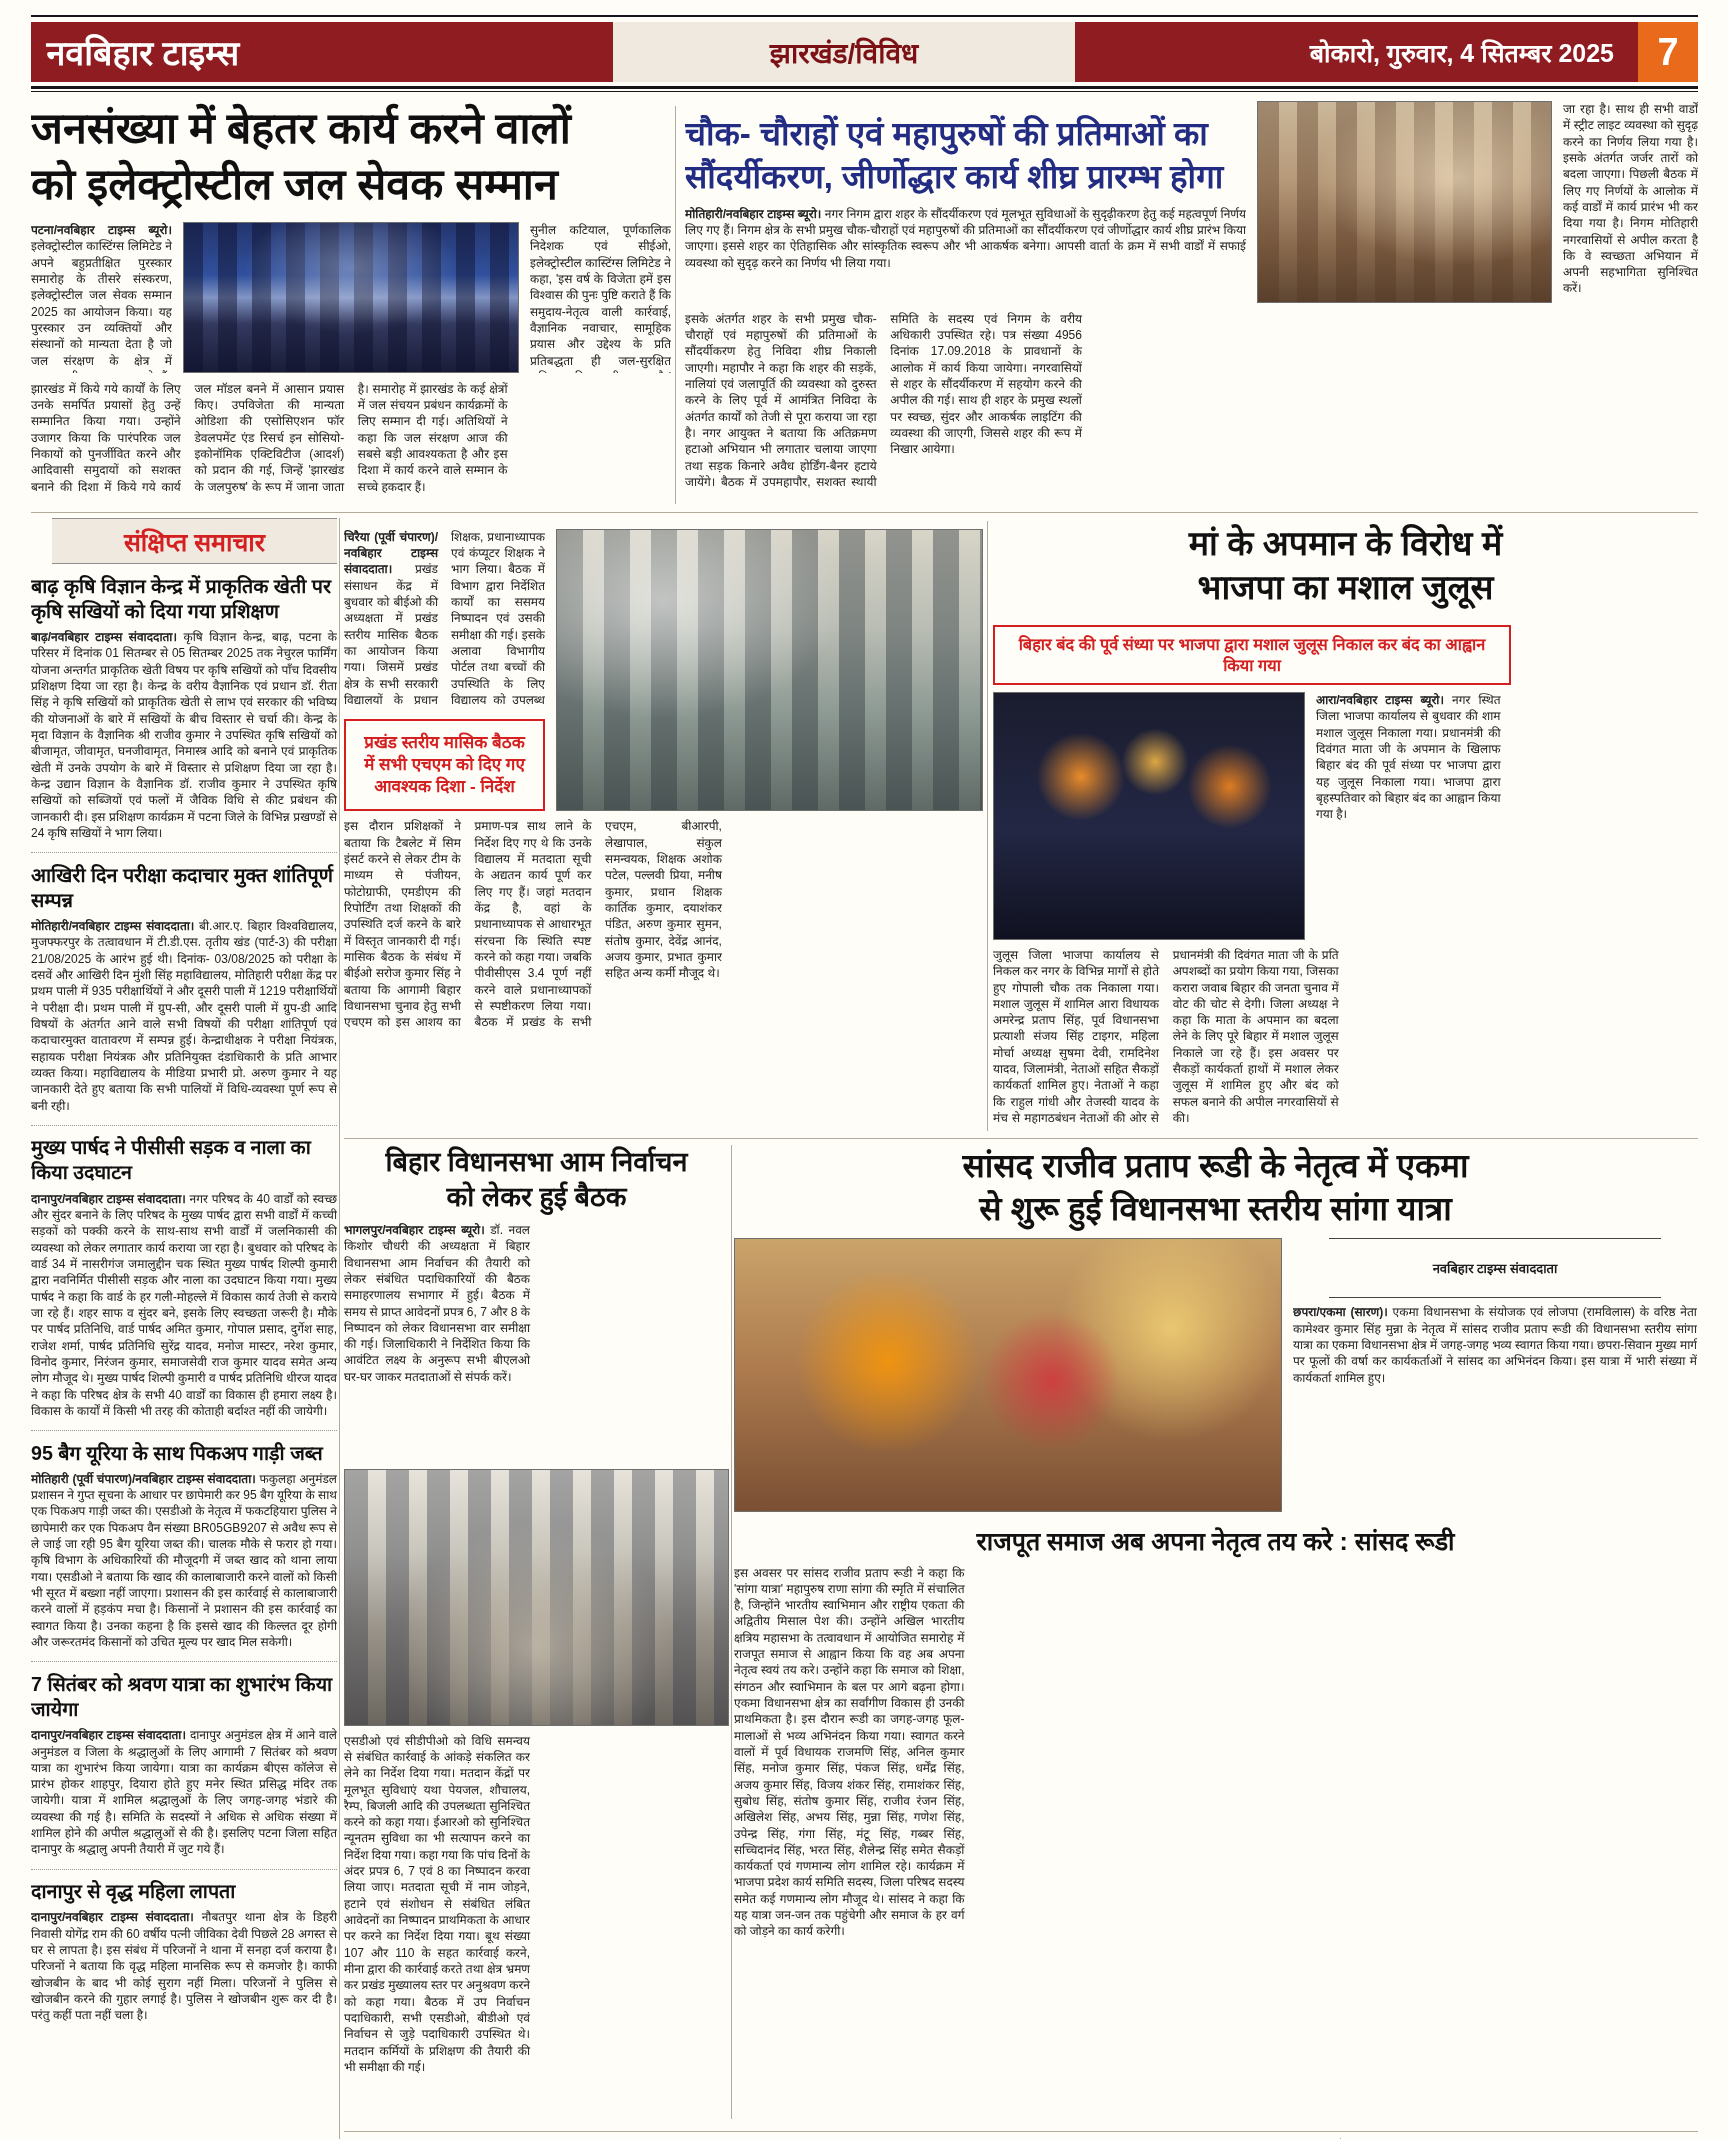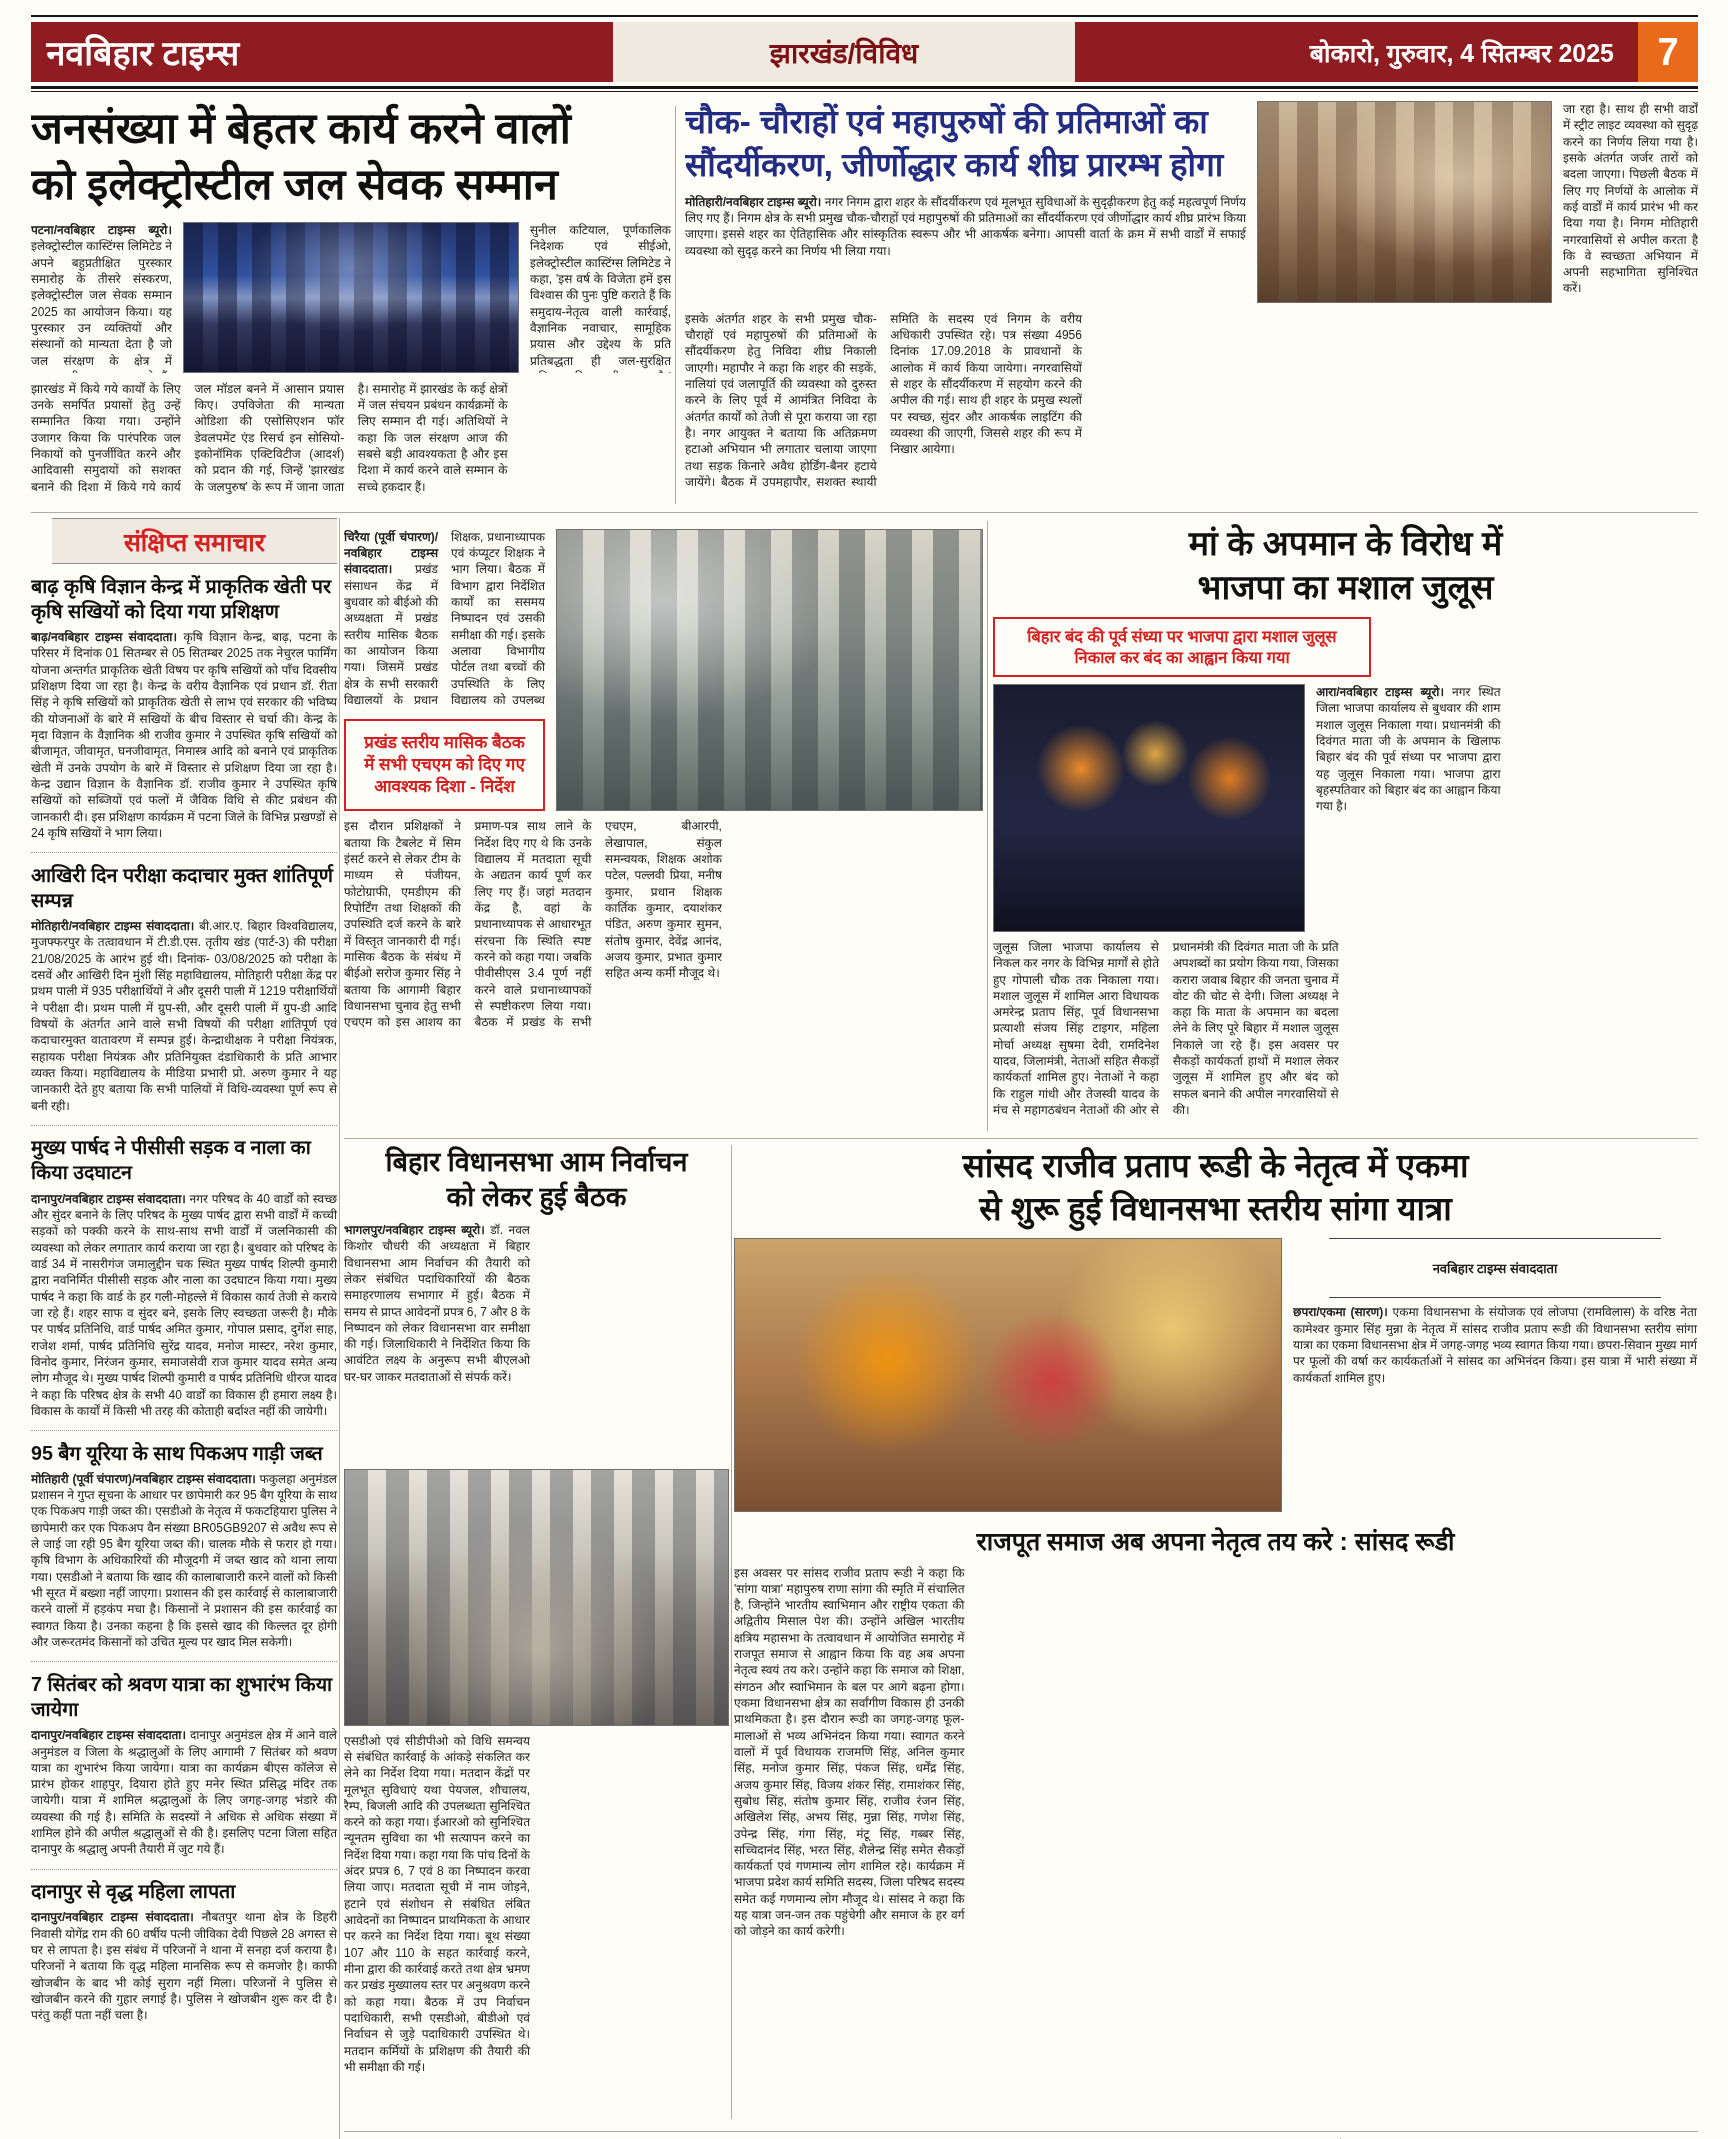--- a/index.html
+++ b/index.html
@@ -105,21 +105,21 @@
         <span>इलेक्ट्रोस्टील कास्टिंग्स लिमिटेड ने अपने बहुप्रतीक्षित पुरस्कार समारोह के तीसरे संस्करण, इलेक्ट्रोस्टील जल सेवक सम्मान 2025 का आयोजन किया। यह पुरस्कार उन व्यक्तियों और संस्थानों को मान्यता देता है जो जल संरक्षण के क्षेत्र में प्रभावशाली बदलाव ला रहे हैं। व्यक्तिगत श्रेणी में जल सेवक सम्मान 2025 पश्चिम बंगाल की लीलावती महता को प्रदान किया गया, जिन्होंने झारखंड में तालाब आधारित जल एवं मृदा संरक्षण की जमीनी पहल का नेतृत्व किया।</span>
       </div>
       <div class="photo photo-a" style="width:336px; height:151px;"></div>
       <div class="body-sm clip" style="flex:1; height:151px;">सुनील कटियाल, पूर्णकालिक निदेशक एवं सीईओ, इलेक्ट्रोस्टील कास्टिंग्स लिमिटेड ने कहा, 'इस वर्ष के विजेता हमें इस विश्वास की पुनः पुष्टि कराते हैं कि समुदाय-नेतृत्व वाली कार्रवाई, वैज्ञानिक नवाचार, सामूहिक प्रयास और उद्देश्य के प्रति प्रतिबद्धता ही जल-सुरक्षित भविष्य की सच्ची राह है।' विजेताओं को 68 नामांकनों में से चुना गया, जिनका चयन प्रतिष्ठित जूरी पैनल ने किया। इसमें श्रुति वार्ष्णेय (निदेशक, प्राणी संरक्षण भारत), डॉ. कल्याण रुद्र (अध्यक्ष, पश्चिम बंगाल प्रदूषण नियंत्रण बोर्ड), श्री सौमेन मित्रा, आईएफएस (सेवानिवृत्त) और सुनील कटियाल शामिल रहे।</div>
     </div>
     <div class="body-sm cols4 clip" style="margin-top:7.7px; height:125px;">झारखंड में किये गये कार्यों के लिए उनके समर्पित प्रयासों हेतु उन्हें सम्मानित किया गया। उन्होंने उजागर किया कि पारंपरिक जल निकायों को पुनर्जीवित करने और आदिवासी समुदायों को सशक्त बनाने की दिशा में किये गये कार्य जल मॉडल बनने में आसान प्रयास किए। उपविजेता की मान्यता ओडिशा की एसोसिएशन फॉर डेवलपमेंट एंड रिसर्च इन सोसियो-इकोनॉमिक एक्टिविटीज (आदर्श) को प्रदान की गई, जिन्हें 'झारखंड के जलपुरुष' के रूप में जाना जाता है। समारोह में झारखंड के कई क्षेत्रों में जल संचयन प्रबंधन कार्यक्रमों के लिए सम्मान दी गई। अतिथियों ने कहा कि जल संरक्षण आज की सबसे बड़ी आवश्यकता है और इस दिशा में कार्य करने वाले सम्मान के सच्चे हकदार हैं।</div>
   </section>
 
   <section class="art" style="left:685px; top:101px; width:1013px; height:407px;">
     <div class="row" style="gap:11px; height:202px;">
-      <div style="width:561px; overflow:hidden;">
+      <div style="width:561px; overflow:hidden;margin-top:12px;">
         <h2 class="hl-b preline">चौक- चौराहों एवं महापुरुषों की प्रतिमाओं का
 सौंदर्यीकरण, जीर्णोद्धार कार्य शीघ्र प्रारम्भ होगा</h2>
         <div class="body-sm clip" style="margin-top:6.8px; height:103px;">
           <span class="dateline">मोतिहारी/नवबिहार टाइम्स ब्यूरो।</span>
           <span>नगर निगम द्वारा शहर के सौंदर्यीकरण एवं मूलभूत सुविधाओं के सुदृढ़ीकरण हेतु कई महत्वपूर्ण निर्णय लिए गए हैं। निगम क्षेत्र के सभी प्रमुख चौक-चौराहों एवं महापुरुषों की प्रतिमाओं का सौंदर्यीकरण एवं जीर्णोद्धार कार्य शीघ्र प्रारंभ किया जाएगा। इससे शहर का ऐतिहासिक और सांस्कृतिक स्वरूप और भी आकर्षक बनेगा। आपसी वार्ता के क्रम में सभी वार्डों में सफाई व्यवस्था को सुदृढ़ करने का निर्णय भी लिया गया।</span>
         </div>
       </div>
       <div class="photo photo-b" style="width:295px; height:202px;"></div>
       <div class="body-sm clip" style="flex:1; height:202px;">जा रहा है। साथ ही सभी वार्डों में स्ट्रीट लाइट व्यवस्था को सुदृढ़ करने का निर्णय लिया गया है। इसके अंतर्गत जर्जर तारों को बदला जाएगा। पिछली बैठक में लिए गए निर्णयों के आलोक में कई वार्डों में कार्य प्रारंभ भी कर दिया गया है। निगम मोतिहारी नगरवासियों से अपील करता है कि वे स्वच्छता अभियान में अपनी सहभागिता सुनिश्चित करें।</div>
     </div>
@@ -188,21 +188,21 @@
         <div class="red-box" style="margin-top:6.8px; flex:1;">प्रखंड स्तरीय मासिक बैठक में सभी एचएम को दिए गए आवश्यक दिशा - निर्देश</div>
       </div>
       <div class="photo photo-c" style="flex:1; height:282px;"></div>
     </div>
     <div class="body-sm cols5 clip" style="margin-top:7.7px; height:218px;">इस दौरान प्रशिक्षकों ने बताया कि टैबलेट में सिम इंसर्ट करने से लेकर टीम के माध्यम से पंजीयन, फोटोग्राफी, एमडीएम की रिपोर्टिंग तथा शिक्षकों की उपस्थिति दर्ज करने के बारे में विस्तृत जानकारी दी गई। मासिक बैठक के संबंध में बीईओ सरोज कुमार सिंह ने बताया कि आगामी बिहार विधानसभा चुनाव हेतु सभी एचएम को इस आशय का प्रमाण-पत्र साथ लाने के निर्देश दिए गए थे कि उनके विद्यालय में मतदाता सूची के अद्यतन कार्य पूर्ण कर लिए गए हैं। जहां मतदान केंद्र है, वहां के प्रधानाध्यापक से आधारभूत संरचना कि स्थिति स्पष्ट करने को कहा गया। जबकि पीवीसीएस 3.4 पूर्ण नहीं करने वाले प्रधानाध्यापकों से स्पष्टीकरण लिया गया। बैठक में प्रखंड के सभी एचएम, बीआरपी, लेखापाल, संकुल समन्वयक, शिक्षक अशोक पटेल, पल्लवी प्रिया, मनीष कुमार, प्रधान शिक्षक कार्तिक कुमार, दयाशंकर पंडित, अरुण कुमार सुमन, संतोष कुमार, देवेंद्र आनंद, अजय कुमार, प्रभात कुमार सहित अन्य कर्मी मौजूद थे।</div>
   </section>
 
   <section class="art" style="left:993px; top:521px; width:705px; height:612px;">
     <h2 class="hl-d preline">मां के अपमान के विरोध में
 भाजपा का मशाल जुलूस</h2>
-    <div class="red-box" style="width:378px; margin-top:8px; font-size:16.3px;">बिहार बंद की पूर्व संध्या पर भाजपा द्वारा मशाल जुलूस निकाल कर बंद का आह्वान किया गया</div>
+    <div class="red-box" style="width:518px; margin-top:16px; font-size:16.3px;">बिहार बंद की पूर्व संध्या पर भाजपा द्वारा मशाल जुलूस निकाल कर बंद का आह्वान किया गया</div>
     <div class="row" style="gap:11px; margin-top:6.8px; height:248px;">
       <div class="photo photo-d" style="width:312px; height:248px;"></div>
       <div class="body-sm cols2 clip" style="flex:1; height:248px;">
         <span class="dateline">आरा/नवबिहार टाइम्स ब्यूरो।</span>
         <span>नगर स्थित जिला भाजपा कार्यालय से बुधवार की शाम मशाल जुलूस निकाला गया। प्रधानमंत्री की दिवंगत माता जी के अपमान के खिलाफ बिहार बंद की पूर्व संध्या पर भाजपा द्वारा यह जुलूस निकाला गया। भाजपा द्वारा बृहस्पतिवार को बिहार बंद का आह्वान किया गया है।</span>
       </div>
     </div>
     <div class="body-sm cols4 clip" style="margin-top:6.8px; height:184px;">जुलूस जिला भाजपा कार्यालय से निकल कर नगर के विभिन्न मार्गों से होते हुए गोपाली चौक तक निकाला गया। मशाल जुलूस में शामिल आरा विधायक अमरेन्द्र प्रताप सिंह, पूर्व विधानसभा प्रत्याशी संजय सिंह टाइगर, महिला मोर्चा अध्यक्ष सुषमा देवी, रामदिनेश यादव, जिलामंत्री, नेताओं सहित सैकड़ों कार्यकर्ता शामिल हुए। नेताओं ने कहा कि राहुल गांधी और तेजस्वी यादव के मंच से महागठबंधन नेताओं की ओर से प्रधानमंत्री की दिवंगत माता जी के प्रति अपशब्दों का प्रयोग किया गया, जिसका करारा जवाब बिहार की जनता चुनाव में वोट की चोट से देगी। जिला अध्यक्ष ने कहा कि माता के अपमान का बदला लेने के लिए पूरे बिहार में मशाल जुलूस निकाले जा रहे हैं। इस अवसर पर सैकड़ों कार्यकर्ता हाथों में मशाल लेकर जुलूस में शामिल हुए और बंद को सफल बनाने की अपील नगरवासियों से की।</div>
   </section>
 

